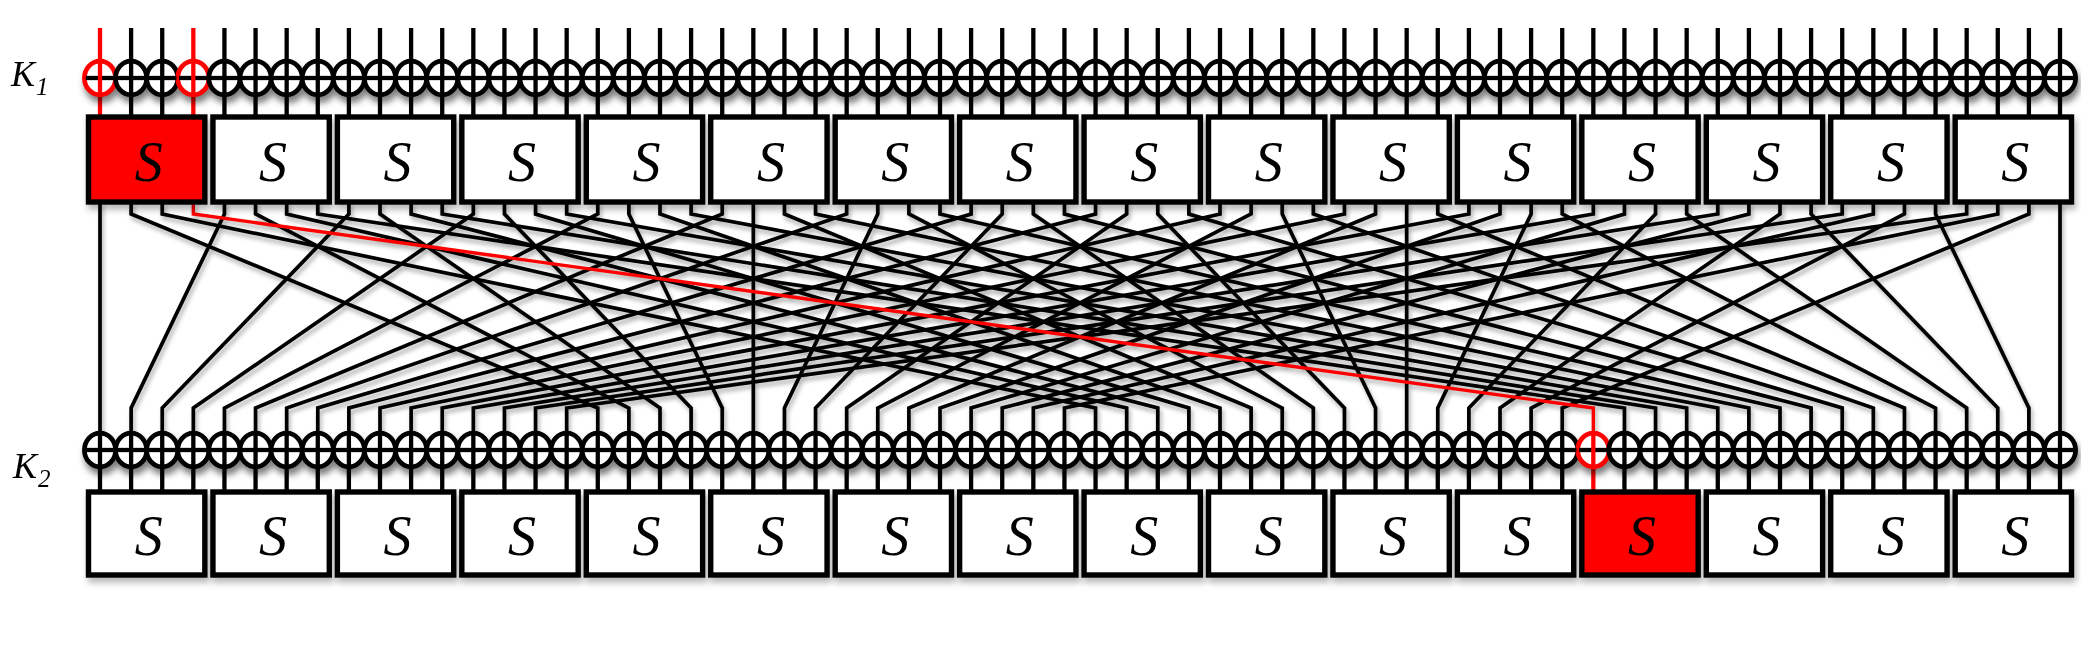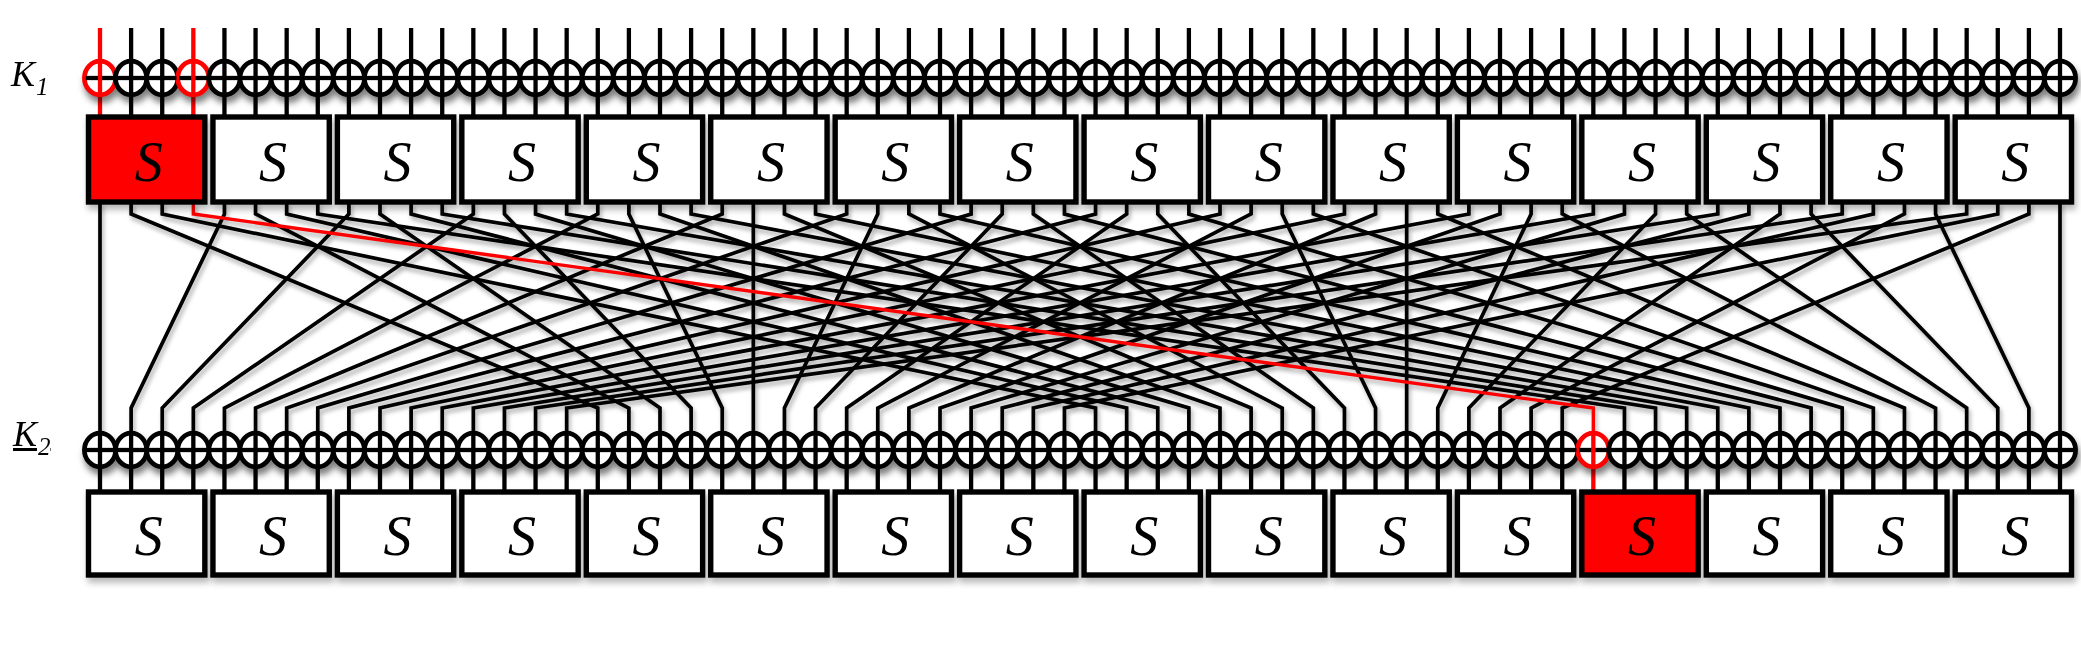--- a/index.html
+++ b/index.html
@@ -5,21 +5,21 @@
   html,body { margin:0; padding:0; background:#ffffff; }
   .stage {
     position:relative; width:2081px; height:651px;
     background:#ffffff; overflow:hidden;
     font-family:"Liberation Serif","DejaVu Serif",serif;
   }
   svg { position:absolute; left:0; top:0; }
   .k-label { position:absolute; font-style:italic; font-size:36px; color:#000; white-space:nowrap;text-align:right; }
   .k-label .ksub { font-size:25px; vertical-align:-9px; margin-left:1px; }
   #k1-label { left:11px; top:53px; }
-  #k2-label { left:13px; top:413px;text-decoration:underline; }
+  #k2-label { left:13px; top:445px; }
   .shadow-circles { filter:drop-shadow(2px 6px 3px rgba(0,0,0,0.50)); }
   .shadow-lines   { filter:drop-shadow(2px 4px 2px rgba(0,0,0,0.30)); }
   .shadow-boxes   { filter:drop-shadow(2px 5px 3px rgba(0,0,0,0.28)); }
   .sbox-text { font:italic 56px "Liberation Serif","DejaVu Serif",serif; fill:#000; }
 </style>
 </head>
 <body>
 
 <div class="stage">
   <svg id="spn-svg" width="2081" height="651" viewBox="0 0 2081 651">

